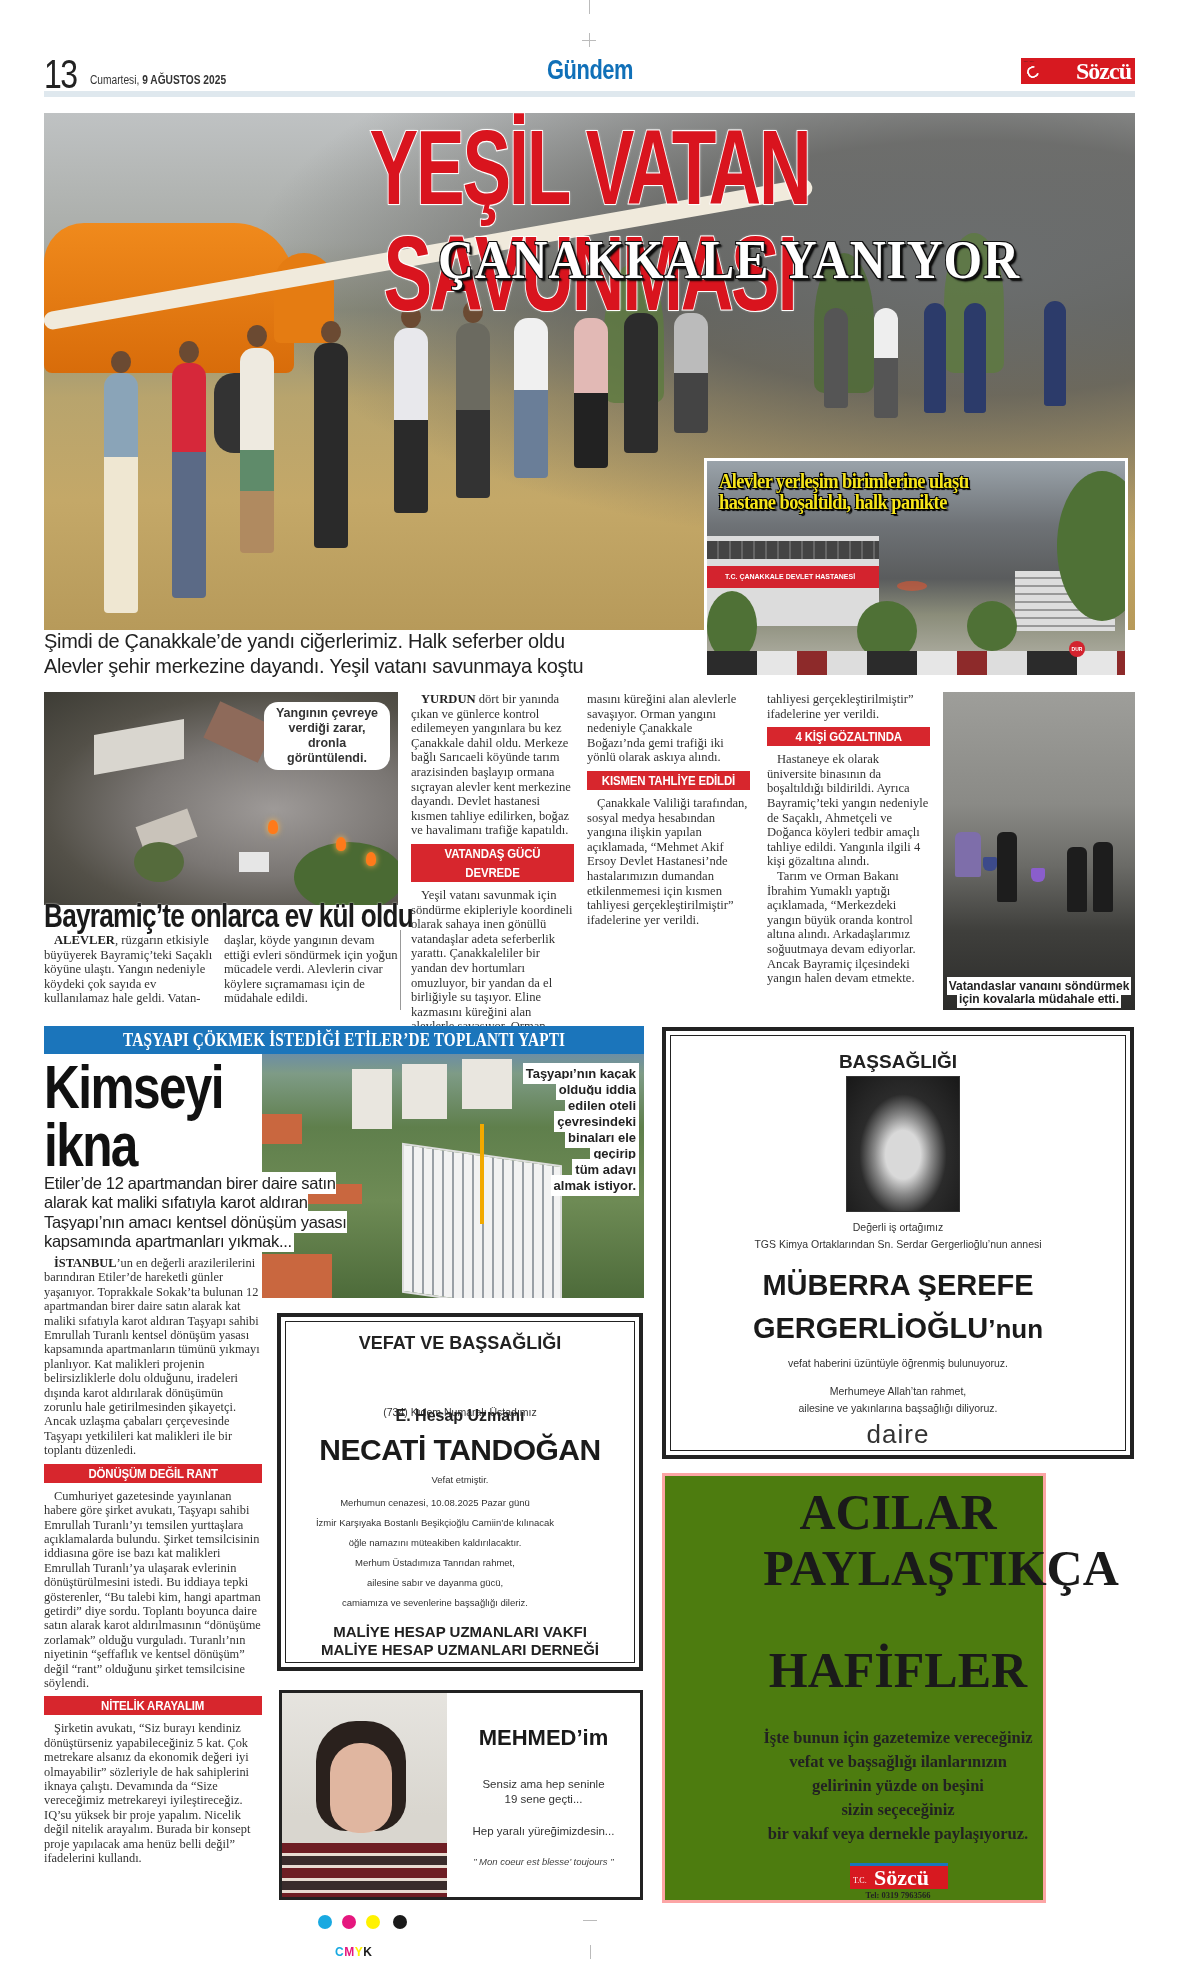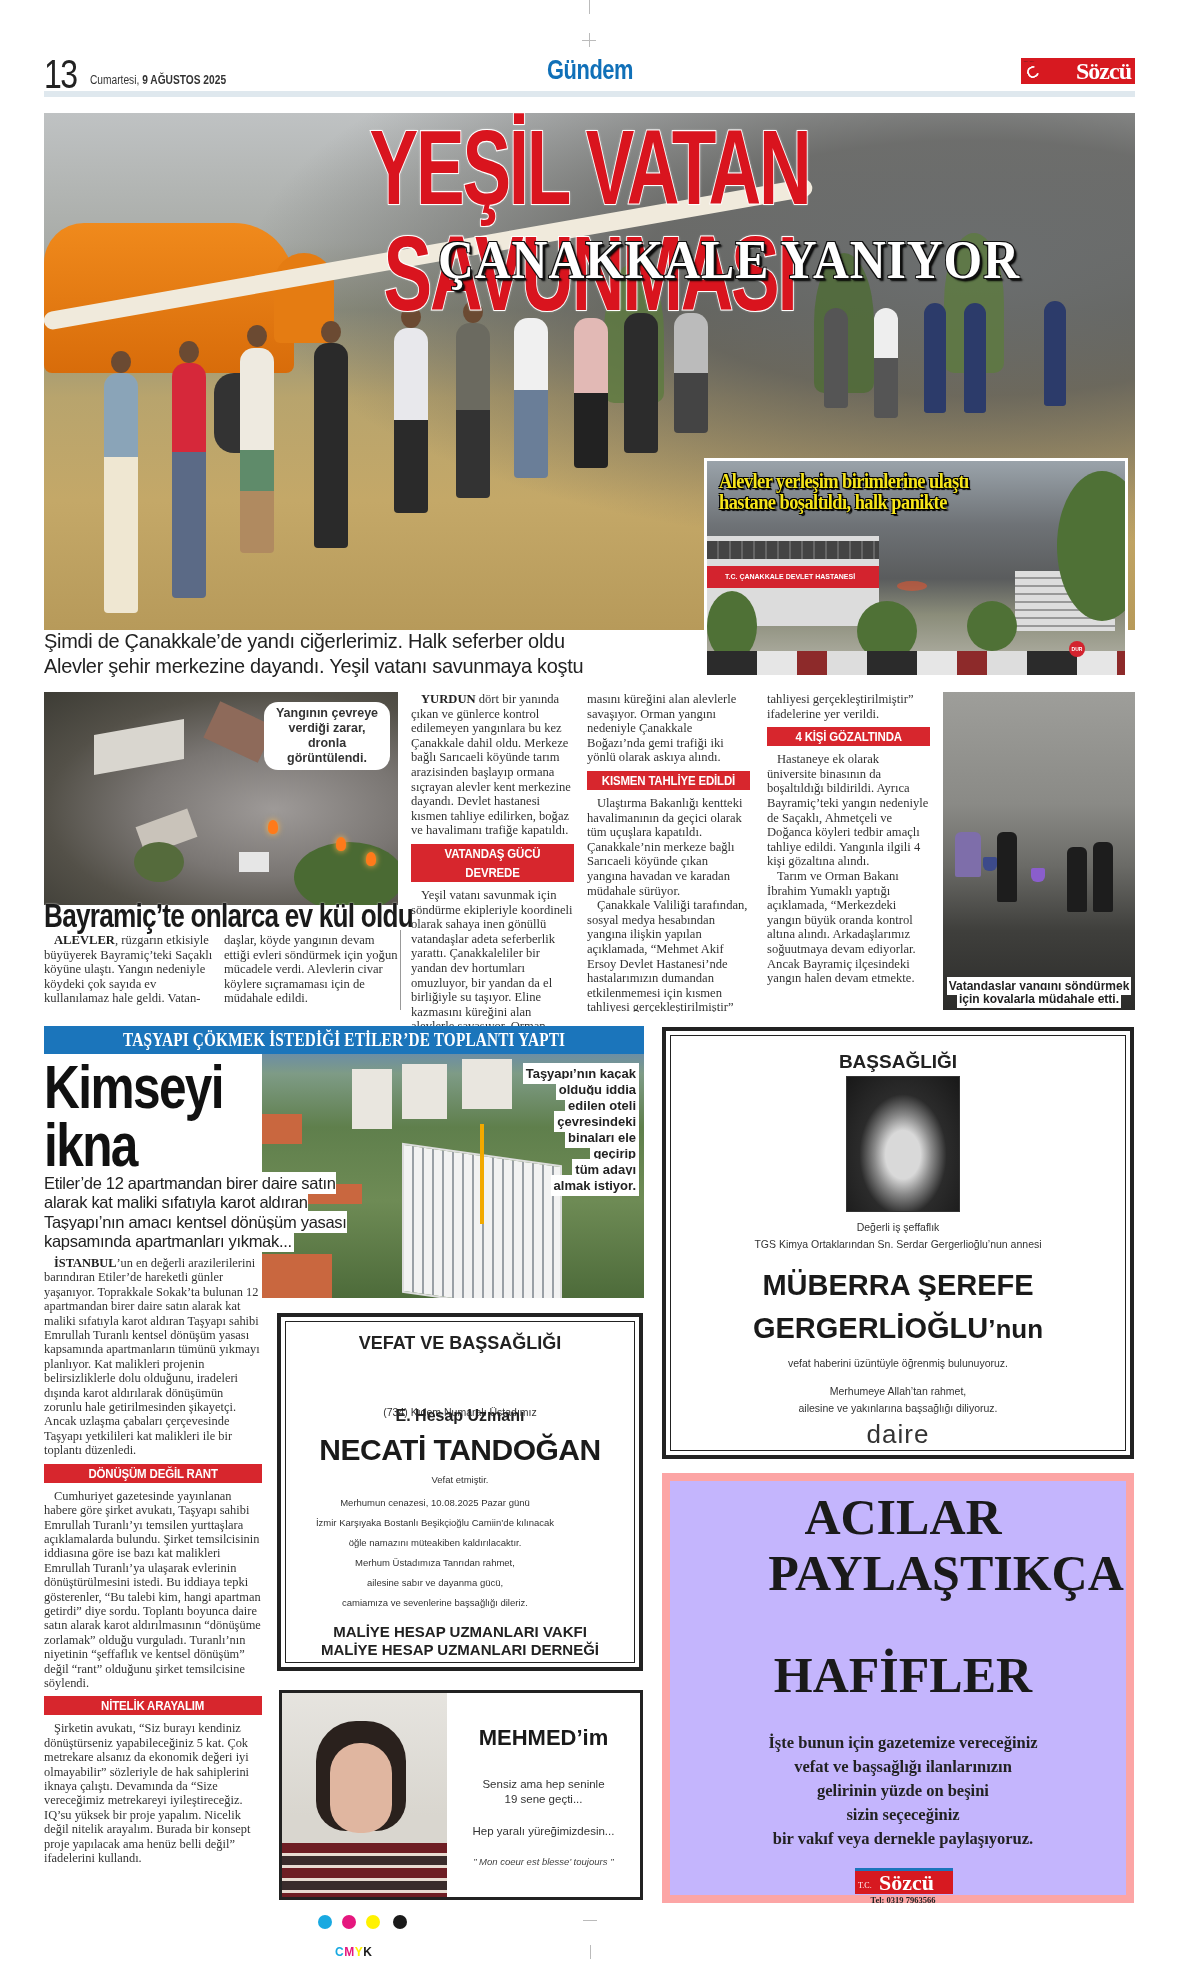--- a/index.html
+++ b/index.html
@@ -204,21 +204,20 @@
 <div class="vrule" style="left:400px; top:930px; height:80px;"></div>
 
 <div class="col body" style="left:411px; top:692px; width:163px;">
   <p><b>YURDUN</b><span> dört bir yanında çıkan ve günlerce kontrol edilemeyen yangınlara bu kez Çanakkale dahil oldu. Merkeze bağlı Sarıcaeli köyünde tarım arazisinden başlayıp ormana sıçrayan alevler kent merkezine dayandı. Devlet hastanesi kısmen tahliye edilirken, boğaz ve havalimanı trafiğe kapatıldı.</span></p>
   <div class="subhead"><span>VATANDAŞ GÜCÜ DEVREDE</span></div>
   <p style="height:145px; overflow:hidden;">Yeşil vatanı savunmak için söndürme ekipleriyle koordineli olarak sahaya inen gönüllü vatandaşlar adeta seferberlik yarattı. Çanakkaleliler bir yandan dev hortumları omuzluyor, bir yandan da el birliğiyle su taşıyor. Eline kazmasını küreğini alan alevlerle savaşıyor. Orman yangını nedeniyle Çanakkale Boğazı’nda gemi trafiği iki yönlü olarak askıya alındı.</p>
 </div>
 <div class="col body" style="left:587px; top:692px; width:163px; height:320px; overflow:hidden;">
   <p style="text-indent:0;">masını küreğini alan alevlerle savaşıyor. Orman yangını nedeniyle Çanakkale Boğazı’nda gemi trafiği iki yönlü olarak askıya alındı.</p>
   <div class="subhead"><span>KISMEN TAHLİYE EDİLDİ</span></div>
-  <p>Ulaştırma Bakanlığı kentteki havalimanının da geçici olarak tüm uçuşlara kapatıldı. Çanakkale’nin merkeze bağlı Sarıcaeli köyünde çıkan yangına havadan ve karadan müdahale sürüyor.</p>
   <p>Çanakkale Valiliği tarafından, sosyal medya hesabından yangına ilişkin yapılan açıklamada, “Mehmet Akif Ersoy Devlet Hastanesi’nde hastalarımızın dumandan etkilenmemesi için kısmen tahliyesi gerçekleştirilmiştir” ifadelerine yer verildi.</p>
 </div>
 <div class="col body" style="left:767px; top:692px; width:163px; height:320px; overflow:hidden;">
   <p style="text-indent:0;">tahliyesi gerçekleştirilmiştir” ifadelerine yer verildi.</p>
   <div class="subhead"><span>4 KİŞİ GÖZALTINDA</span></div>
   <p>Hastaneye ek olarak üniversite binasının da boşaltıldığı bildirildi.  Ayrıca Bayramiç’teki yangın nedeniyle de Saçaklı, Ahmetçeli ve Doğanca köyleri tedbir amaçlı tahliye edildi. Yangınla ilgili 4 kişi gözaltına alındı.</p>
   <p>Tarım ve Orman Bakanı İbrahim Yumaklı yaptığı açıklamada, “Merkezdeki yangın büyük oranda kontrol altına alındı. Arkadaşlarımız soğuutmaya devam ediyorlar. Ancak Bayramiç ilçesindeki yangın halen devam etmekte.</p>
 </div>
 
 <div class="abs photo-bucket">
@@ -303,36 +302,36 @@
   </div>
   <div class="abs sans center" style="left:165px; top:132px; width:193px; font-size:11.5px; color:#333;">Hep yaralı yüreğimizdesin...</div>
   <div class="abs sans center" style="left:165px; top:163px; width:193px; font-size:9.5px; font-style:italic; color:#444;">’’ Mon coeur est blesse’ toujours ’’</div>
 </div>
 
 <div class="ad-frame" style="left:662px; top:1027px; width:472px; height:432px;">
   <div class="inner"></div>
   <div class="abs sans center" style="left:0; top:20px; width:464px; font-weight:bold; font-size:19px; color:#222;">BAŞSAĞLIĞI</div>
   <div class="abs" style="left:180px; top:45px; width:114px; height:136px; background:radial-gradient(ellipse at 50% 58%, #d9d9d9 0 22%, #8a8a8a 36%, #2b2b2b 55%, #181818 100%); border:1px solid #333;"></div>
   <div class="abs sans center" style="left:0; top:188px; width:464px; font-size:10.5px; line-height:17px; color:#333;">
-    <div>Değerli iş şeffaflık</div>
+    <div>Değerli iş ortağımız</div>
     <div>TGS Kimya Ortaklarından Sn. Serdar Gergerlioğlu’nun annesi</div>
   </div>
   <div class="abs sans center" style="left:0; top:233px; width:464px; font-weight:bold; font-size:29px; line-height:43px; color:#1a1a1a;">
     <div>MÜBERRA ŞEREFE</div>
     <div><span>GERGERLİOĞLU</span><span style="font-size:26px;">’nun</span></div>
   </div>
   <div class="abs sans center" style="left:0; top:326px; width:464px; font-size:10.5px; color:#333;">vefat haberini üzüntüyle öğrenmiş bulunuyoruz.</div>
   <div class="abs sans center" style="left:0; top:352px; width:464px; font-size:10.5px; line-height:17px; color:#333;">
     <div>Merhumeye Allah’tan rahmet,</div>
     <div>ailesine ve yakınlarına başsağlığı diliyoruz.</div>
   </div>
   <div class="abs sans center" style="left:0; top:388px; width:464px; font-size:26px; color:#333; letter-spacing:1px;">daire</div>
 </div>
 
-<div class="abs" style="left:662px; top:1473px; width:472px; height:430px; border:8px solid #fca5a5; background:#c4b5fd;">
+<div class="abs" style="left:662px; top:1473px; width:384px; height:430px; border:3px solid #fca5a5; background:#4d7c0f;">
   <div class="abs center" style="left:0; top:8px; width:466px; font-family:'Liberation Serif', serif; font-weight:bold; font-size:50px; line-height:56px; color:#1a1a1a;">ACILAR</div>
   <div class="abs center" style="left:0; top:64px; width:466px; font-family:'Liberation Serif', serif; font-weight:bold; font-size:50px; line-height:56px; color:#1a1a1a;margin-left:43px;">PAYLAŞTIKÇA</div>
   <div class="abs center" style="left:0; top:166px; width:466px; font-family:'Liberation Serif', serif; font-weight:bold; font-size:50px; line-height:56px; color:#1a1a1a;">HAFİFLER</div>
   <div class="abs center" style="left:0; top:250px; width:466px; font-family:'Liberation Serif', serif; font-weight:bold; font-size:16.5px; line-height:24px; color:#222;">
     <div>İşte bunun için gazetemize  vereceğiniz</div>
     <div>vefat ve başsağlığı ilanlarınızın</div>
     <div>gelirinin yüzde on beşini</div>
     <div>sizin seçeceğiniz</div>
     <div>bir vakıf veya dernekle paylaşıyoruz.</div>
   </div>

